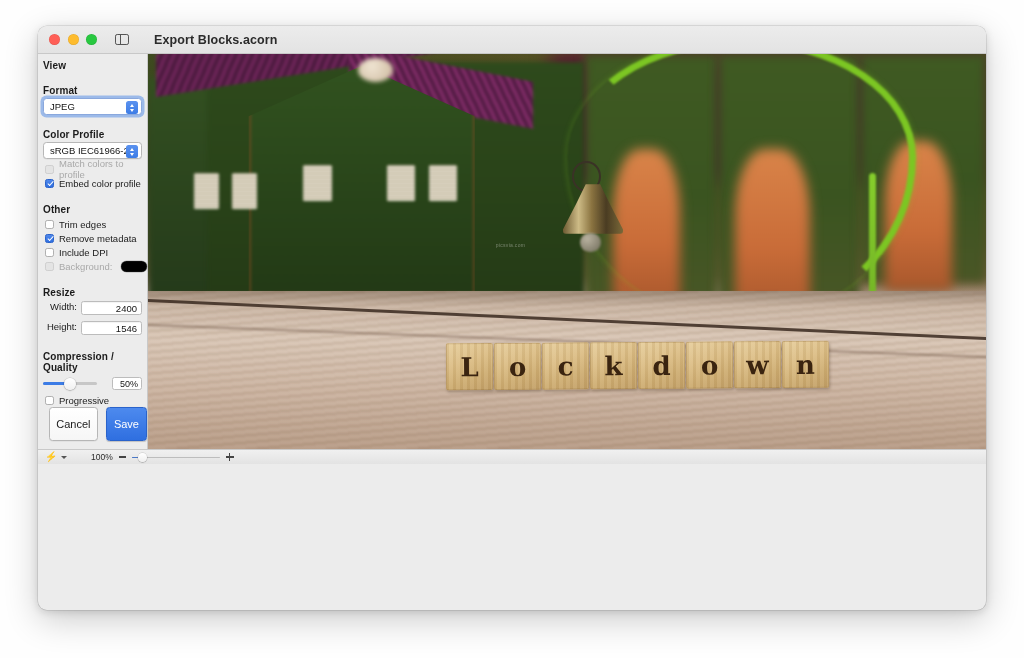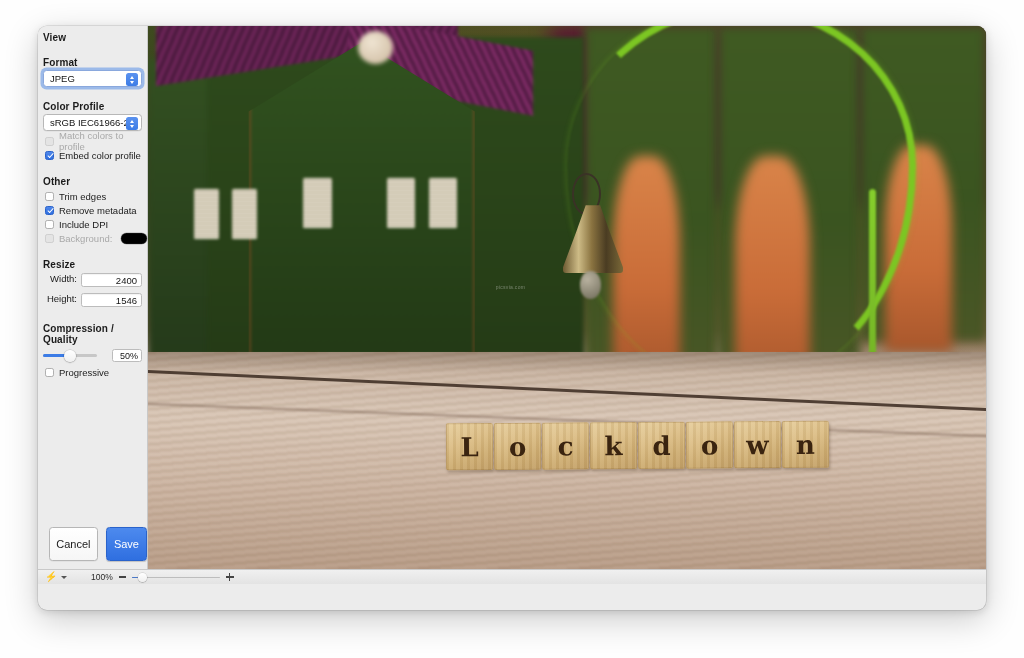--- a/index.html
+++ b/index.html
@@ -42,21 +42,21 @@
     content:""; position: absolute; left: 3.7px; top: -1.3px; bottom: -1.3px;
     width: 1.3px; background: #545454;
   }
   .win-title {
     position: absolute; left: 0; right: 0; top: 0; height: 27px;
     display: flex; align-items: center; padding-left: 116px;
     font-size: 12.5px; font-weight: bold; color: #2b2b2b;
     letter-spacing: 0.1px;
   }
 
-  .body-area { position: relative; height: 543px; display: flex; }
+  .body-area { position: relative; height: 395px; display: flex; }
 
   
   .sidebar {
     width: 110px; flex: none;
     background: #ececec;
     border-right: 1px solid #c9c9c9;
     padding: 6px 0 0 0;
     position: relative;
     box-sizing: border-box;
   }
@@ -371,20 +371,29 @@
     background: linear-gradient(to bottom, #ffffff, #efefef);
     box-shadow: 0 0.5px 1px rgba(0,0,0,0.3), 0 0 0 0.5px rgba(0,0,0,0.14);
   }
 </style>
 </head>
 <body>
 
 <div id="root">
   <div class="window">
 
+    <div class="titlebar">
+      <div class="traffic">
+        <div class="light red"></div>
+        <div class="light yellow"></div>
+        <div class="light green"></div>
+      </div>
+      <div class="sidebar-toggle"></div>
+      <div class="win-title">Export Blocks.acorn</div>
+    </div>
 
     <div class="body-area">
 
       <div class="sidebar">
 
         <div class="group-title">View</div>
 
         <div class="group-title spaced">Format</div>
         <div class="pad">
           <div class="popup focused">

